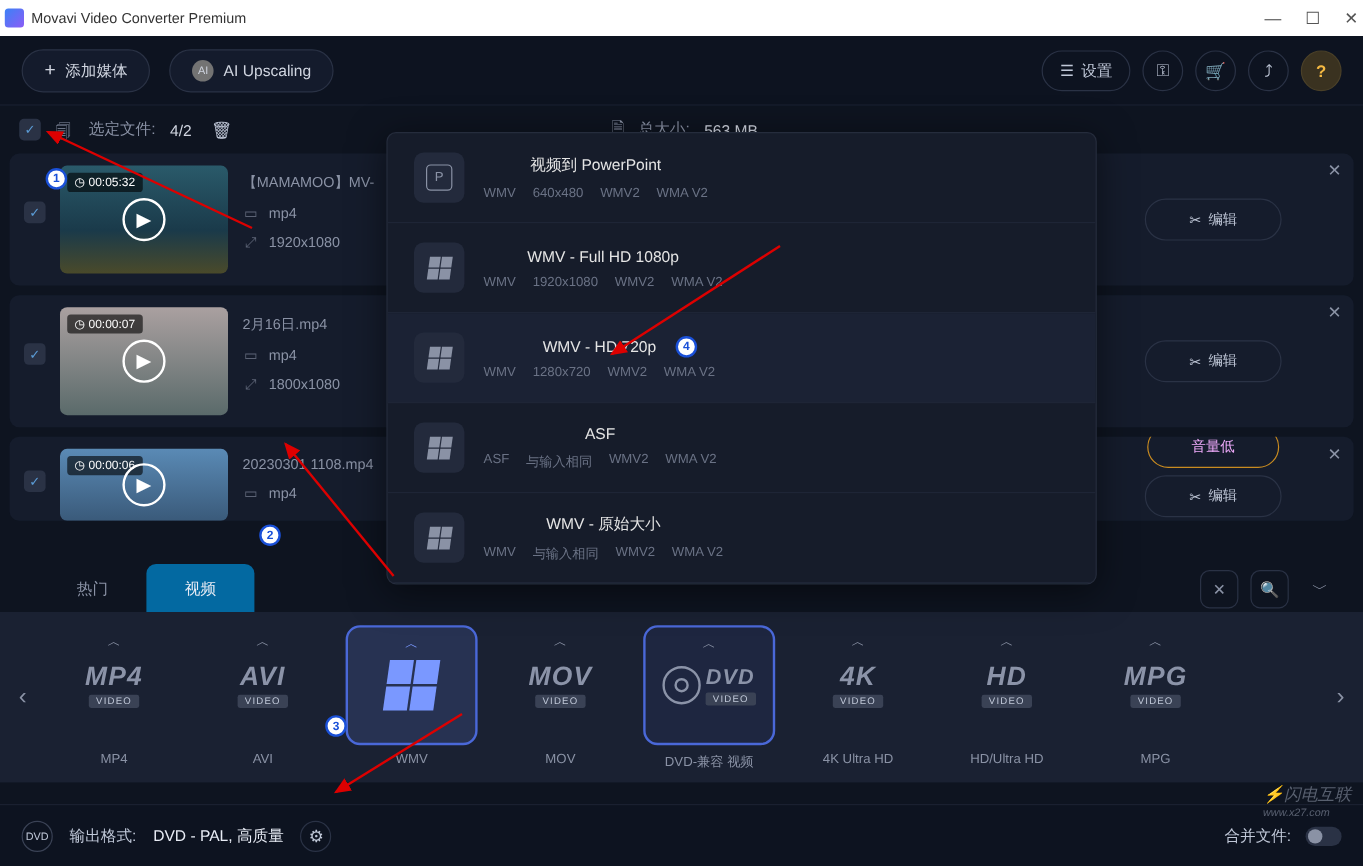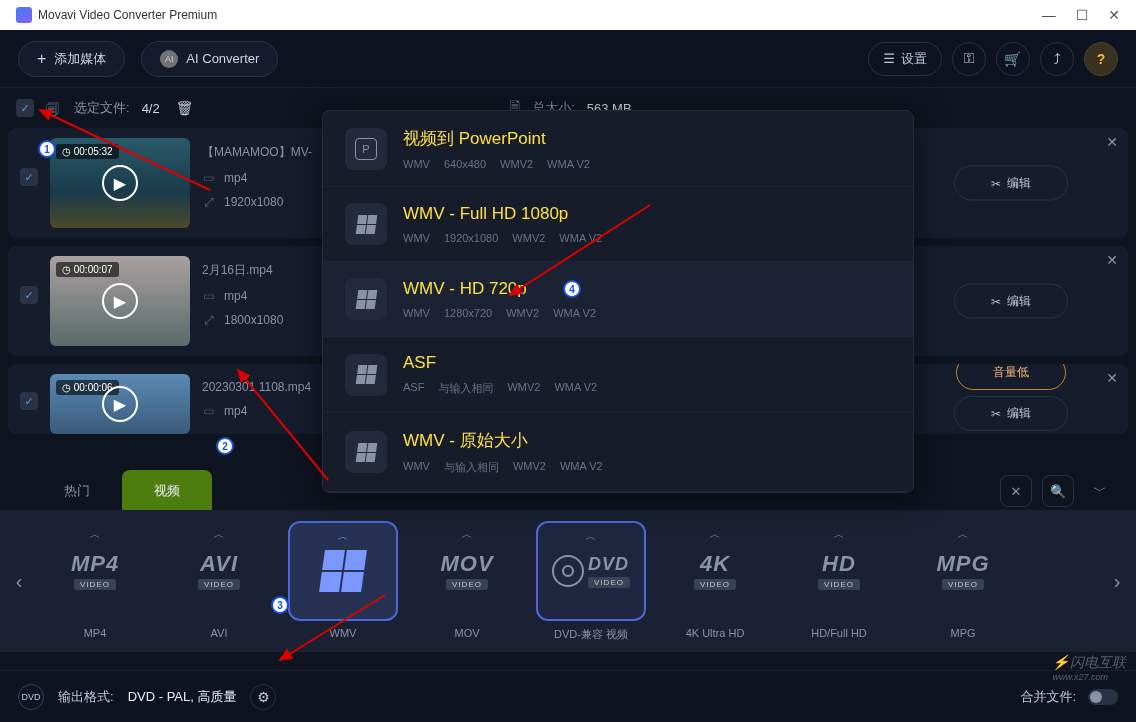--- a/index.html
+++ b/index.html
@@ -1,17 +1,17 @@
 <!DOCTYPE html>
 <html><head>
 <meta charset="utf-8">
 <style>
 * { margin: 0; padding: 0; box-sizing: border-box; font-family: "Microsoft YaHei", Arial, sans-serif; }
 body { width: 1136px; height: 722px; background: #0e1420; color: #8a92a5; overflow: hidden; position: relative; }
-.titlebar { height: 30px; background: #fff; display: flex; align-items: center; padding: 0 16px; color: #333; font-size: 12px; text-align: right; }
+.titlebar { height: 30px; background: #fff; display: flex; align-items: center; padding: 0 4px; color: #333; font-size: 12px; text-align: right; }
 .titlebar-icon { width: 16px; height: 16px; margin-right: 6px; background: linear-gradient(135deg, #3b82f6, #8b5cf6); border-radius: 3px; }
 .titlebar-controls { margin-left: auto; display: flex; gap: 20px; color: #555; font-size: 14px; }
 .titlebar-controls span { cursor: pointer; }
 
 .toolbar { height: 58px; background: #0d1320; display: flex; align-items: center; padding: 0 18px; gap: 16px; border-bottom: 1px solid #1a2030; }
 .btn { display: flex; align-items: center; gap: 8px; border: 1px solid #2a3245; border-radius: 20px; padding: 8px 18px; font-size: 13px; color: #d0d5e0; cursor: pointer; background: #141b2c; }
 .btn-plus { font-size: 16px; }
 .toolbar-right { margin-left: auto; display: flex; align-items: center; gap: 10px; }
 .icon-btn { width: 34px; height: 34px; border: 1px solid #2a3245; border-radius: 17px; display: flex; align-items: center; justify-content: center; color: #c0c8d8; cursor: pointer; font-size: 14px; }
 .help-btn { background: #3a3220; color: #f5b942; border-color: #4a4028; font-weight: bold; }
@@ -28,33 +28,33 @@
 .thumb-1 { background: linear-gradient(180deg, #2a5a6a 0%, #1a3a4a 60%, #4a4a2a 100%); }
 .thumb-2 { background: linear-gradient(180deg, #aaa0a0 0%, #5a6a6a 100%); }
 .thumb-3 { background: linear-gradient(180deg, #5a8ab5 0%, #3a5a7a 100%); }
 .play-ov { position: absolute; top: 50%; left: 50%; transform: translate(-50%, -50%); width: 36px; height: 36px; border-radius: 50%; border: 2px solid #fff; display: flex; align-items: center; justify-content: center; color: #fff; }
 .duration { position: absolute; top: 6px; left: 6px; background: rgba(0,0,0,0.6); color: #fff; font-size: 10px; padding: 2px 6px; border-radius: 3px; display: flex; align-items: center; gap: 3px; }
 .meta { display: flex; flex-direction: column; gap: 10px; font-size: 12px; color: #8a92a5; padding-top: 6px; width: 130px; }
 .meta-row { display: flex; align-items: flex-start; gap: 8px; }
 .meta-ic { width: 14px; height: 14px; display: inline-flex; align-items: center; justify-content: center; opacity: 0.6; }
 .card-actions { position: absolute; right: 60px; top: 50%; transform: translateY(-50%); display: flex; gap: 10px; align-items: center; }
 .edit-btn { border: 1px solid #2a3245; border-radius: 18px; padding: 8px 36px; font-size: 12px; color: #c0c8d8; cursor: pointer; display: flex; gap: 6px; align-items: center; }
-.warn-btn { border: 1px solid #c98b20; border-radius: 18px; padding: 8px 36px; font-size: 12px; color: #fdba74; cursor: pointer; display: flex; gap: 6px; align-items: center; }
+.warn-btn { border: 1px solid #c98b20; border-radius: 18px; padding: 8px 36px; font-size: 12px; color: #f0abfc; cursor: pointer; display: flex; gap: 6px; align-items: center; }
 .close-x { position: absolute; top: 6px; right: 10px; color: #8a92a5; font-size: 14px; cursor: pointer; }
 
 .dropdown-panel { position: absolute; left: 322px; top: 110px; width: 592px; background: #161c2a; border: 1px solid #252c3c; border-radius: 8px; z-index: 50; box-shadow: 0 6px 30px rgba(0,0,0,0.5); overflow: hidden; }
 .preset-row { display: flex; gap: 16px; padding: 16px 22px; align-items: center; border-bottom: 1px solid #1e2536; cursor: pointer; }
 .preset-row:hover, .preset-row.hover { background: #1b2234; }
 .preset-icon { width: 42px; height: 42px; border-radius: 8px; background: #232a3c; display: flex; align-items: center; justify-content: center; color: #8a92a5; }
-.preset-text .title { color: #fde047; font-size: 17px; font-weight: 500; margin-bottom: 8px; }
+.preset-text .title { color: #e5e5e5; font-size: 13px; font-weight: 500; margin-bottom: 8px; text-align: center; }
 .preset-text .subs { color: #6a7285; font-size: 11px; display: flex; gap: 14px; }
 
 .tabs { display: flex; padding: 0 32px; font-size: 13px; }
 .tab { padding: 12px 32px; color: #8a92a5; cursor: pointer; border-top-left-radius: 8px; border-top-right-radius: 8px; }
-.tab.active { background: #4d7c0f; color: #e8ecf5; }
+.tab.active { background: #0369a1; color: #e8ecf5; }
 .tab-row { display: flex; align-items: center; margin-top: 0; gap: 16px; }
 .tab-right { margin-left: auto; display: flex; gap: 10px; align-items: center; padding-right: 20px; }
 .tab-ic-btn { width: 32px; height: 32px; border-radius: 8px; display: flex; align-items: center; justify-content: center; color: #8a92a5; cursor: pointer; font-size: 13px; border: 1px solid #2a3245; }
 
 .carousel { background: #1a2132; height: 142px; display: flex; align-items: center; padding: 0 8px; gap: 10px; position: relative; }
 .nav-chev { width: 22px; height: 100px; display: flex; align-items: center; justify-content: center; color: #8a92a5; font-size: 20px; cursor: pointer; }
 .fmt-wrap { display: flex; flex-direction: column; align-items: center; gap: 6px; }
 .fmt-tile { width: 110px; height: 100px; border-radius: 12px; display: flex; flex-direction: column; align-items: center; justify-content: center; cursor: pointer; position: relative; }
 .fmt-tile.selected { background: #273252; border: 2px solid #4a68d8; }
 .fmt-tile .chev { position: absolute; top: 6px; color: #8a92a5; font-size: 11px; }
@@ -97,21 +97,21 @@
   </div>
 </div>
 
 <div class="toolbar">
   <div class="btn">
     <span class="btn-plus">+</span>
     <span>添加媒体</span>
   </div>
   <div class="btn">
     <span style="background:#737373;border-radius:50%;width:18px;height:18px;display:flex;align-items:center;justify-content:center;font-size:9px;">AI</span>
-    <span>AI Converter</span>
+    <span>AI Upscaling</span>
   </div>
   <div class="toolbar-right">
     <div class="settings-btn">
       <span>☰</span>
       <span>设置</span>
     </div>
     <div class="icon-btn">
         <span>⚿</span>
       </div>
     <div class="icon-btn">
@@ -405,21 +405,21 @@
           <div class="fmt-sub">VIDEO</div>
         </div>
         <div class="fmt-caption">4K Ultra HD</div>
       </div>
       <div class="fmt-wrap">
         <div class="fmt-tile">
           <div class="chev">︿</div>
           <div class="fmt-label-big">HD</div>
           <div class="fmt-sub">VIDEO</div>
         </div>
-        <div class="fmt-caption">HD/Full HD</div>
+        <div class="fmt-caption">HD/Ultra HD</div>
       </div>
       <div class="fmt-wrap">
         <div class="fmt-tile">
           <div class="chev">︿</div>
           <div class="fmt-label-big">MPG</div>
           <div class="fmt-sub">VIDEO</div>
         </div>
         <div class="fmt-caption">MPG</div>
       </div>
     </div>

